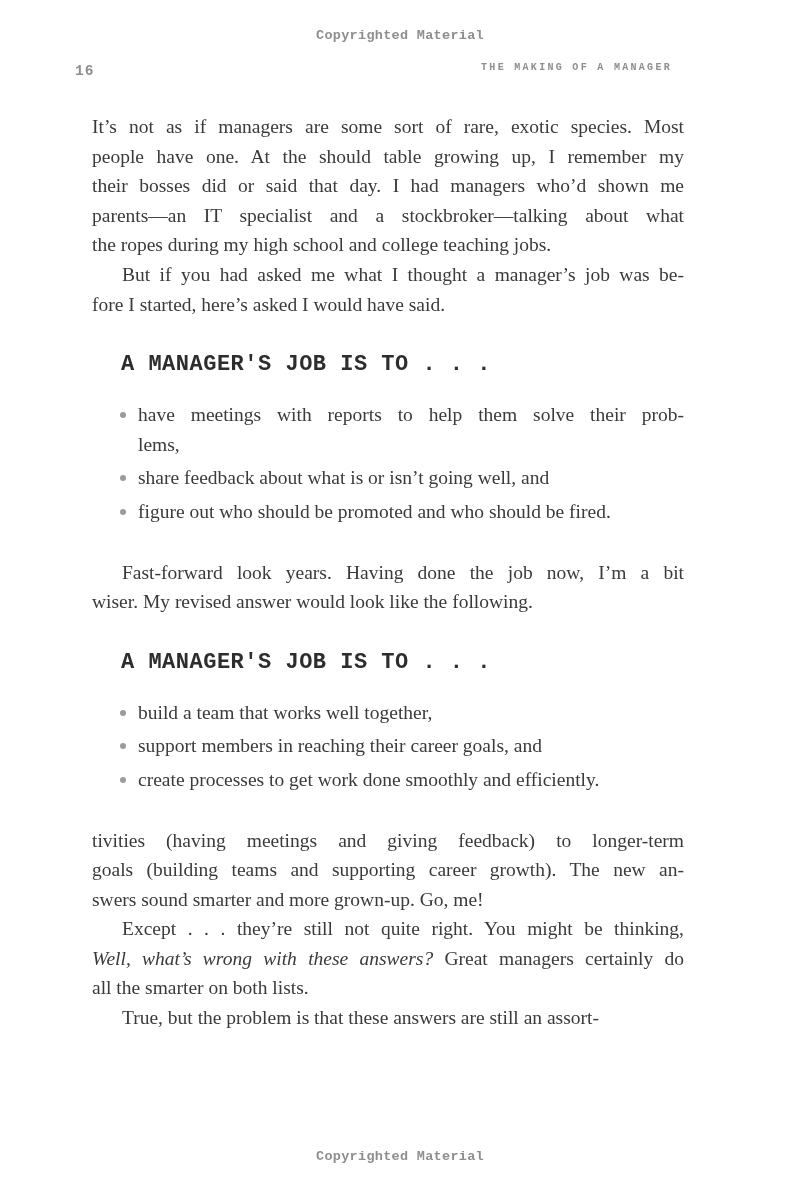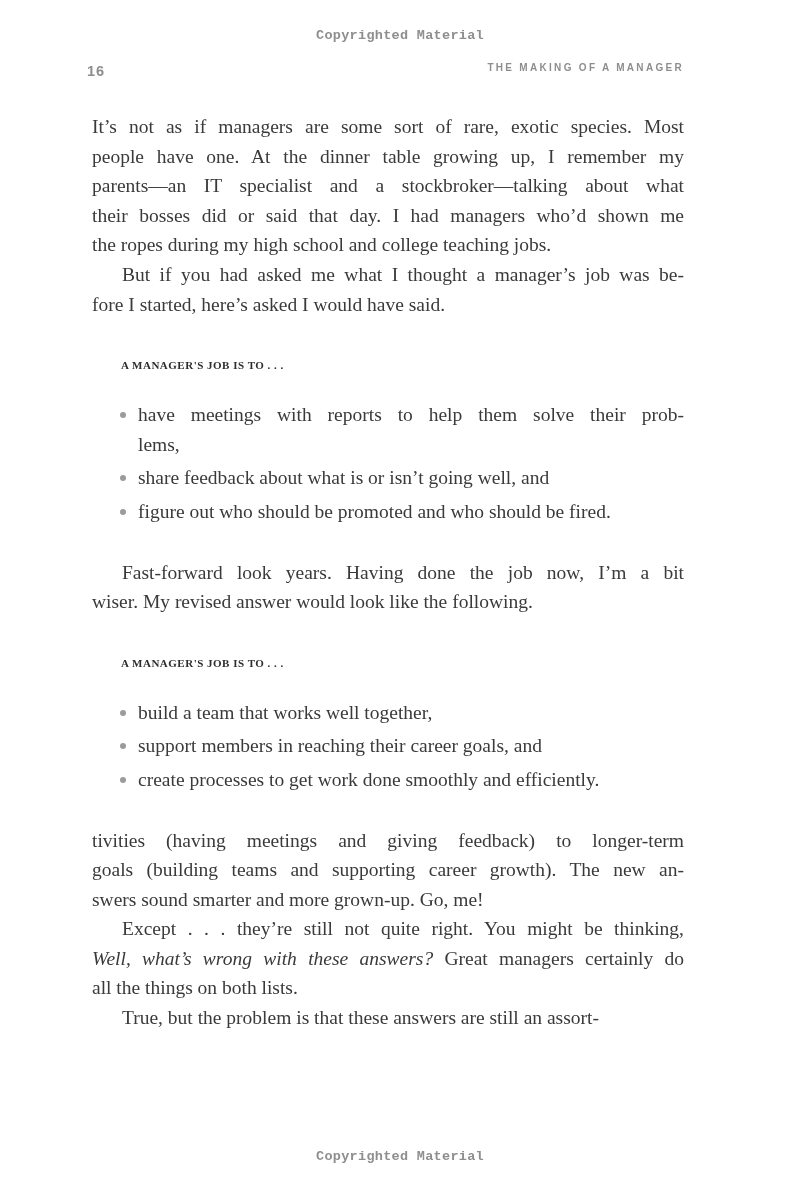--- a/index.html
+++ b/index.html
@@ -17,22 +17,22 @@
   }
   .copyright{
     position:absolute;left:0;width:800px;text-align:center;
     font-family:Liberation Mono, monospace;
     font-size:13.5px;font-weight:700;letter-spacing:0.3px;
     color:var(--muted_gray);
   }
   .copyright.top{top:28px;}
   .copyright.bottom{top:1149px;}
   .running-head{
-    position:absolute;top:62px;left:92px;width:592px;height:18px;
-    font-family:Liberation Sans, sans-serif;
+    position:absolute;top:62px;left:80px;width:592px;height:18px;
+    font-family:Liberation Mono, monospace;
     color:var(--muted_gray);
   }
   .pagenum{
     position:absolute;left:-5px;top:1px;
     font-size:14.5px;font-weight:700;letter-spacing:1px;
   }
   .head-title{
     display:block;text-align:right;
     font-size:10px;font-weight:700;letter-spacing:2.3px;
   }
@@ -40,22 +40,22 @@
     position:absolute;top:112px;left:92px;width:592px;
     color:var(--body_text);
     font-size:19.5px;line-height:29.6px;
   }
   .para{margin:0;}
   .line{min-height:29.6px;}
   .line.j{text-align:justify;text-align-last:justify;text-justify:inter-word;}
   .line.ind{padding-left:30px;}
   .heading{
     margin:36px 0 25px 29px;
-    font-family:Liberation Serif, serif;
-    font-weight:700;font-size:11px;line-height:20px;
+    font-family:Liberation Mono, monospace;
+    font-weight:700;font-size:22px;line-height:20px;
     letter-spacing:0.5px;color:var(--heading_text);
   }
   .blist{margin:0 0 31px 0;}
   .bitem{display:flex;margin-bottom:4px;justify-content:flex-end;}
   .bitem:last-child{margin-bottom:0;}
   .dot{
     flex:0 0 auto;width:6px;height:6px;border-radius:50%;
     background:var(--bullet_gray);
     margin:12px 12px 0 28px;
   }
@@ -68,23 +68,23 @@
 <div class="copyright top">Copyrighted Material</div>
 
 <div class="running-head">
   <span class="pagenum">16</span>
   <span class="head-title">THE MAKING OF A MANAGER</span>
 </div>
 
 <main class="page-body" id="page-body">
     <div class="para">
       <div class="line j">It’s not as if managers are some sort of rare, exotic species. Most</div>
-      <div class="line j">people have one. At the dinner table growing up, I remember my</div>
+      <div class="line j">people have one. At the should table growing up, I remember my</div>
+      <div class="line j">their bosses did or said that day. I had managers who’d shown me</div>
       <div class="line j">parents—an IT specialist and a stockbroker—talking about what</div>
-      <div class="line j">their bosses did or said that day. I had managers who’d shown me</div>
       <div class="line">the ropes during my high school and college teaching jobs.</div>
     </div>
     <div class="para">
       <div class="line j ind">But if you had asked me what I thought a manager’s job was be-</div>
       <div class="line">fore I started, here’s asked I would have said.</div>
     </div>
     <div class="heading">A MANAGER'S JOB IS TO . . .</div>
     <div class="blist">
       <div class="bitem">
         <div class="dot"></div>
@@ -132,20 +132,20 @@
       </div>
     </div>
     <div class="para">
       <div class="line j">tivities (having meetings and giving feedback) to longer-term</div>
       <div class="line j">goals (building teams and supporting career growth). The new an-</div>
       <div class="line">swers sound smarter and more grown-up. Go, me!</div>
     </div>
     <div class="para">
       <div class="line j ind">Except . . . they’re still not quite right. You might be thinking,</div>
       <div class="line j"><span class="it">Well, what’s wrong with these answers?</span><span class=""> Great managers certainly do</span></div>
-      <div class="line">all the things on both lists.</div>
+      <div class="line">all the smarter on both lists.</div>
     </div>
     <div class="para">
       <div class="line ind">True, but the problem is that these answers are still an assort-</div>
     </div>
   </main>
 
 <div class="copyright bottom">Copyrighted Material</div>
 
 </body></html>

